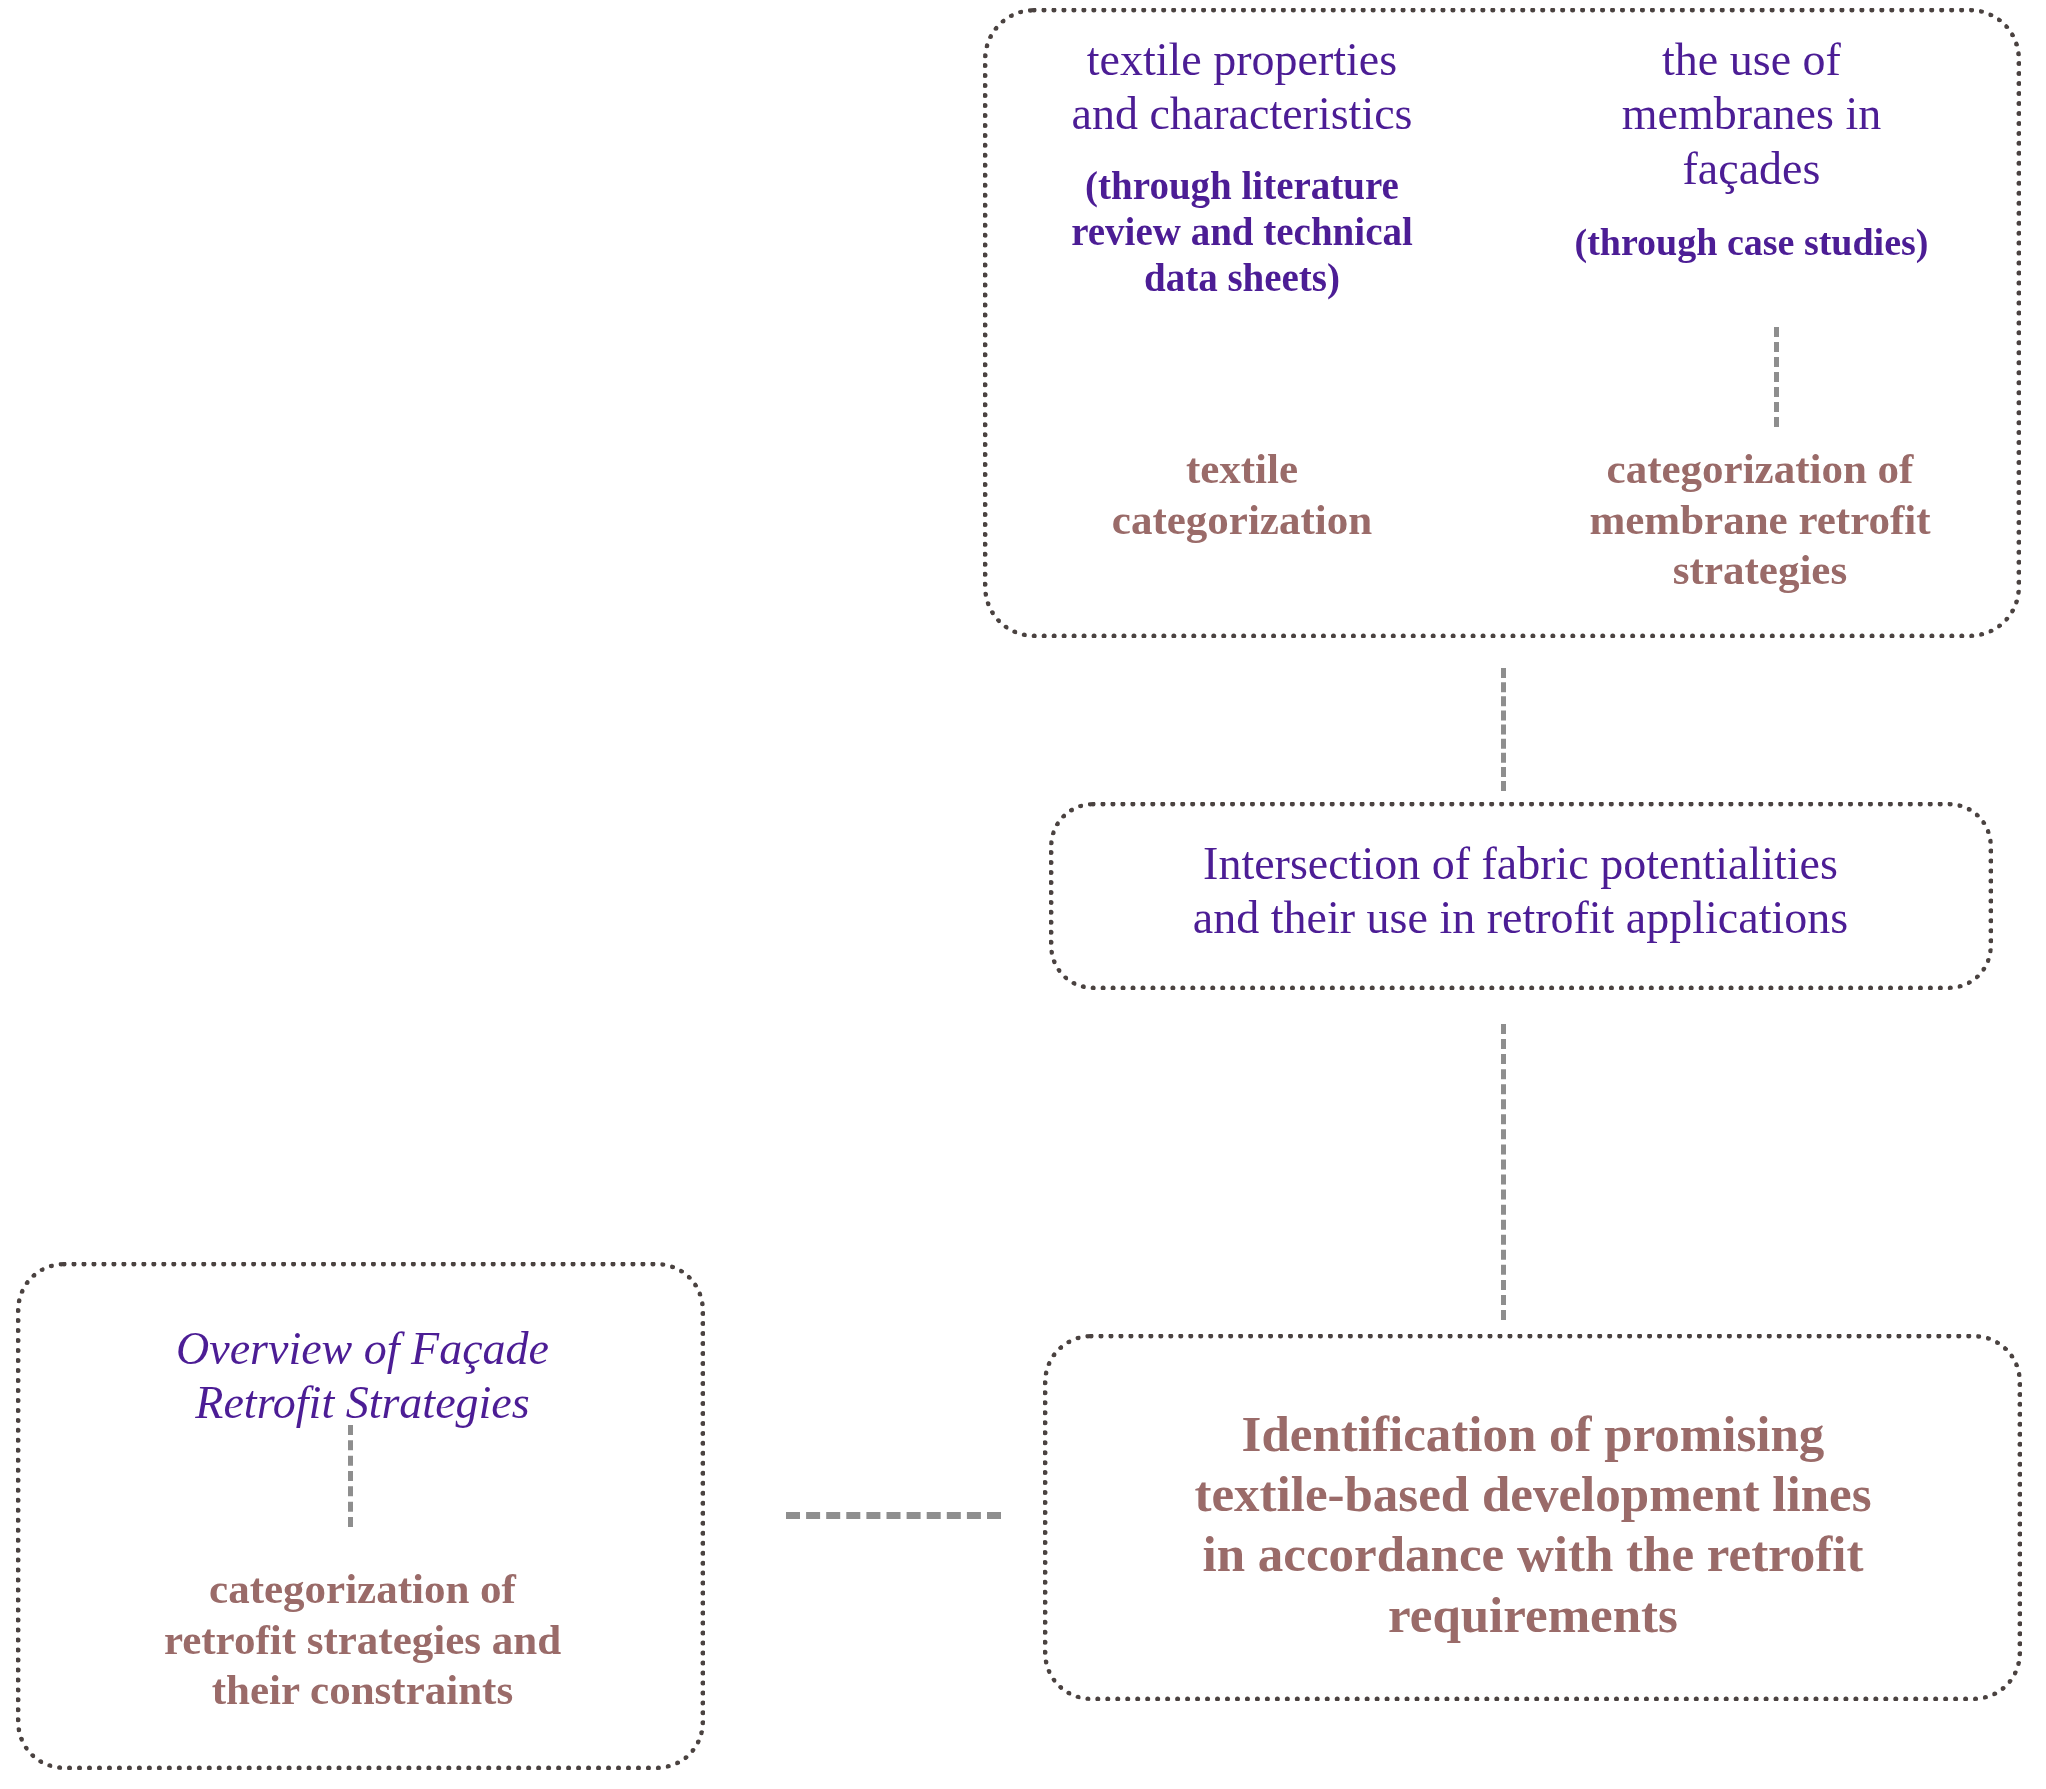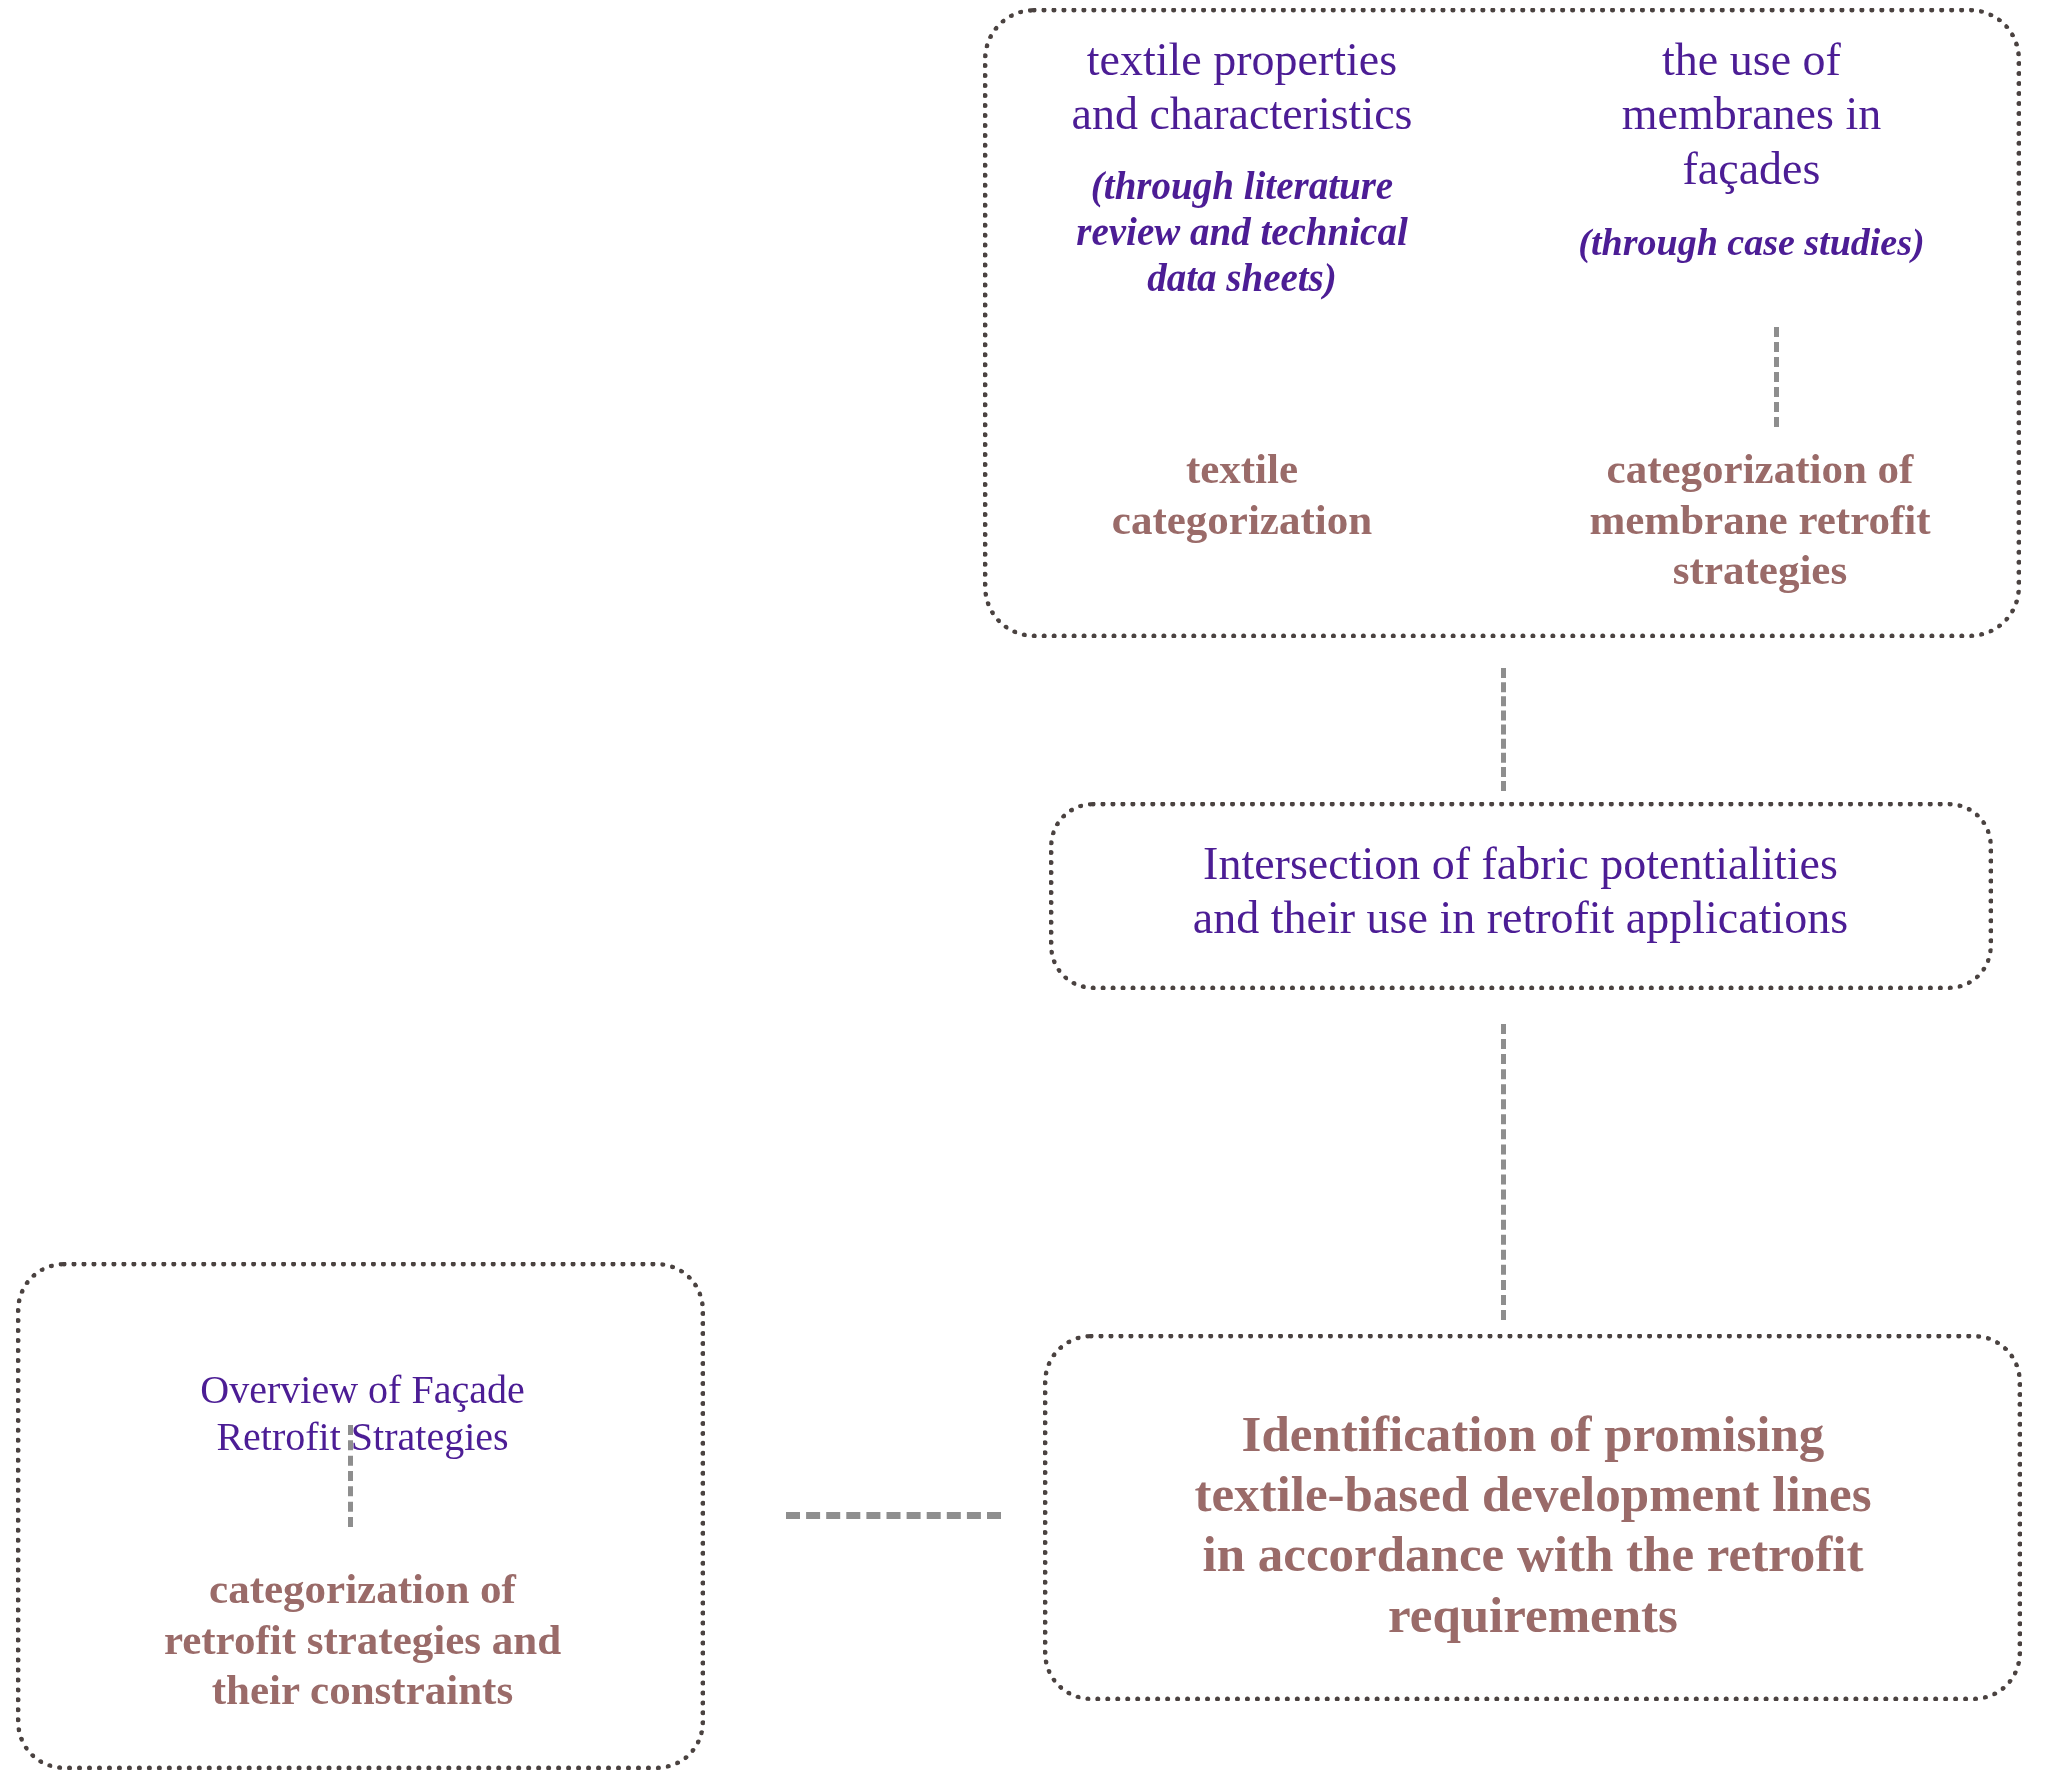--- a/index.html
+++ b/index.html
@@ -29,21 +29,21 @@
   
   .txt {
     position: absolute;
     text-align: center;
     line-height: 1.18;
     color: #17120f;
     white-space: pre-line;
   }
   .txt.dark   { color: #4c1d95; }
   .txt.accent { color: #9a6b69; font-weight: 700; }
-  .txt.ital   { font-style: italic; font-weight: 700; }
+  .txt.ital   { font-weight: 700; }
 
   
   .conn-v {
     position: absolute;
     width: 0;
     border-left: 5.8px dashed #8e8e8e;
   }
   .conn-h {
     position: absolute;
     height: 0;
@@ -61,21 +61,21 @@
   #t-membrane-use   { left: 1521px; top: 33px;  width: 461px; font-size: 46px; }
   #t-membrane-method{ left: 1521px; top: 220px; width: 461px; font-size: 38px; }
 
   #t-textile-pot    { left: 1053px; top: 444px; width: 378px; font-size: 43px; }
   #t-member-cat     { left: 1546px; top: 444px; width: 428px; font-size: 43px; }
 
   #t-intersection   { left: 1069px; top: 837px; width: 903px; font-size: 46px; }
 
   #t-identification { left: 1069px; top: 1404px; width: 928px; font-size: 51px; }
 
-  #t-overview       { left: 58px;  top: 1366px; width: 609px; font-size: 40px; }
+  #t-overview       { left: 58px;  top: 1322px; width: 609px; font-size: 46px; font-style: italic; }
   #t-overview-cat   { left: 58px;  top: 1564px; width: 609px; font-size: 43px; }
 
   #conn-membrane-internal { left: 1774px; top: 327px;  height: 100px; }
   #conn-top-to-mid        { left: 1501px; top: 668px;  height: 123px; }
   #conn-mid-to-bottom     { left: 1501px; top: 1024px; height: 296px; }
   #conn-overview-internal { left: 348px;  top: 1425px; height: 102px; }
   #conn-left-to-right     { left: 786px;  top: 1512px; width: 215px; }
 </style>
 </head>
 <body>

